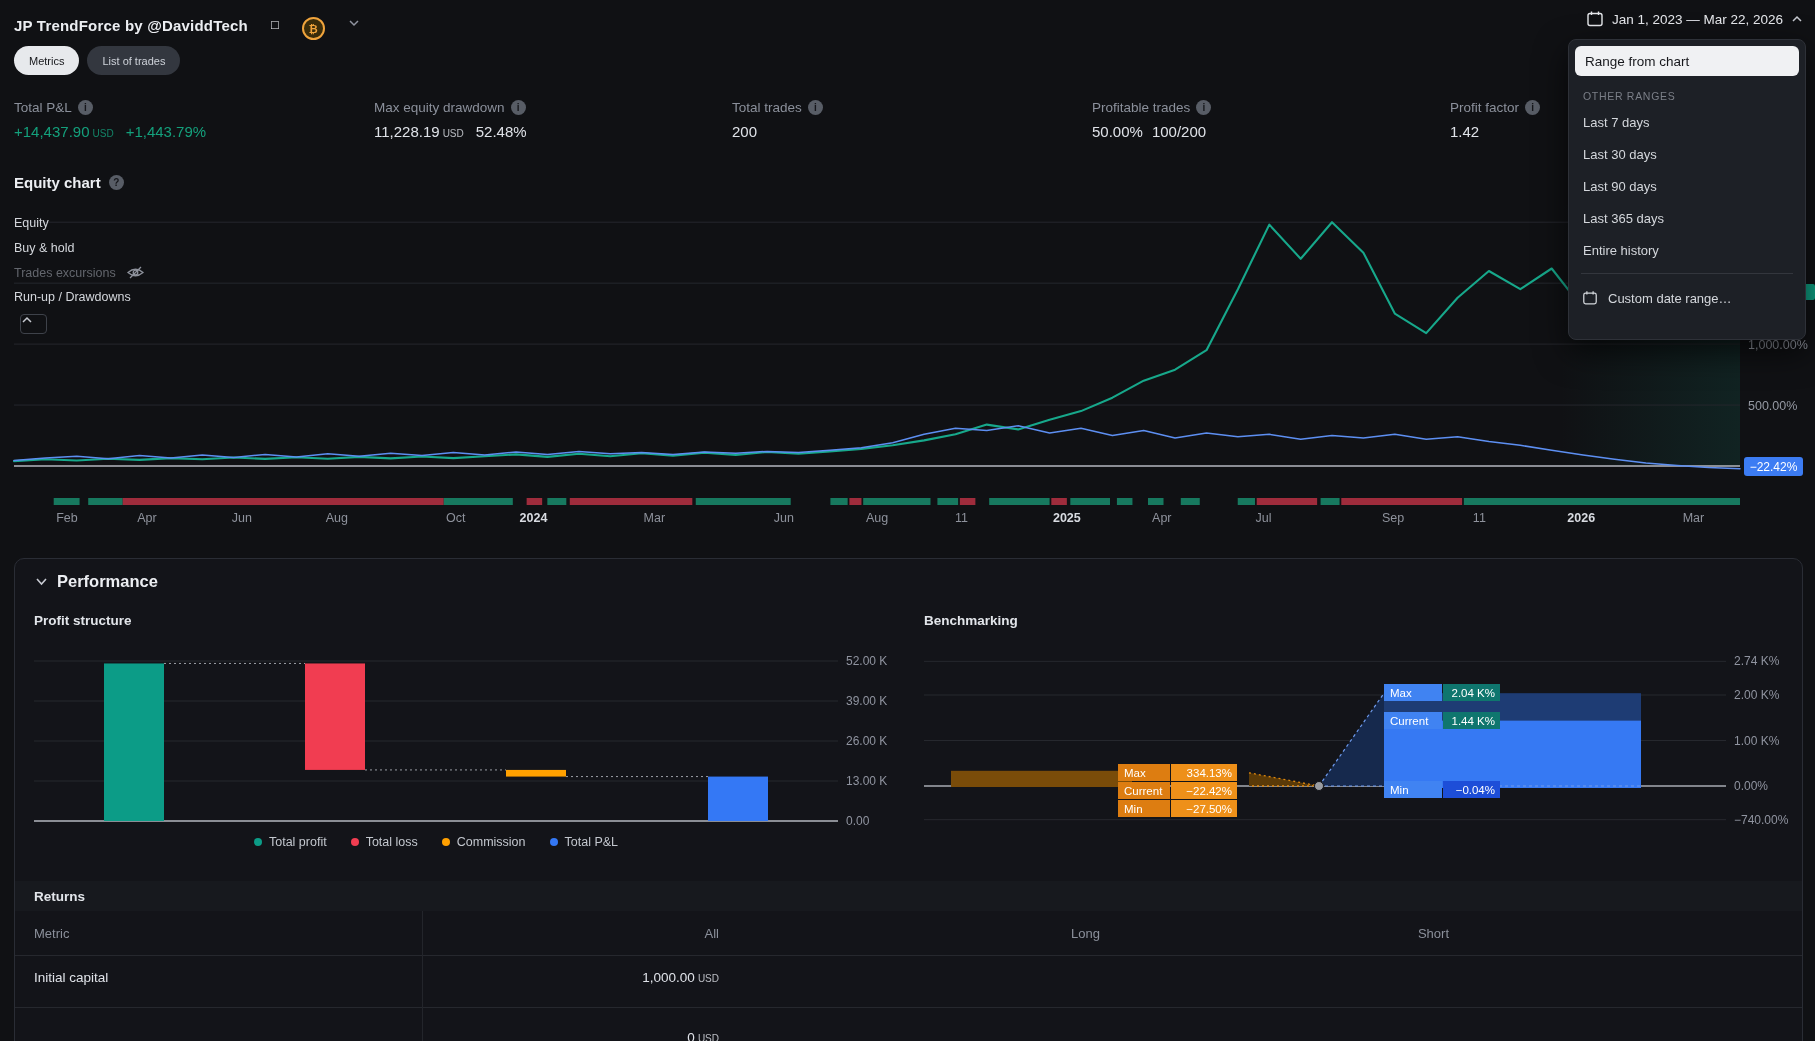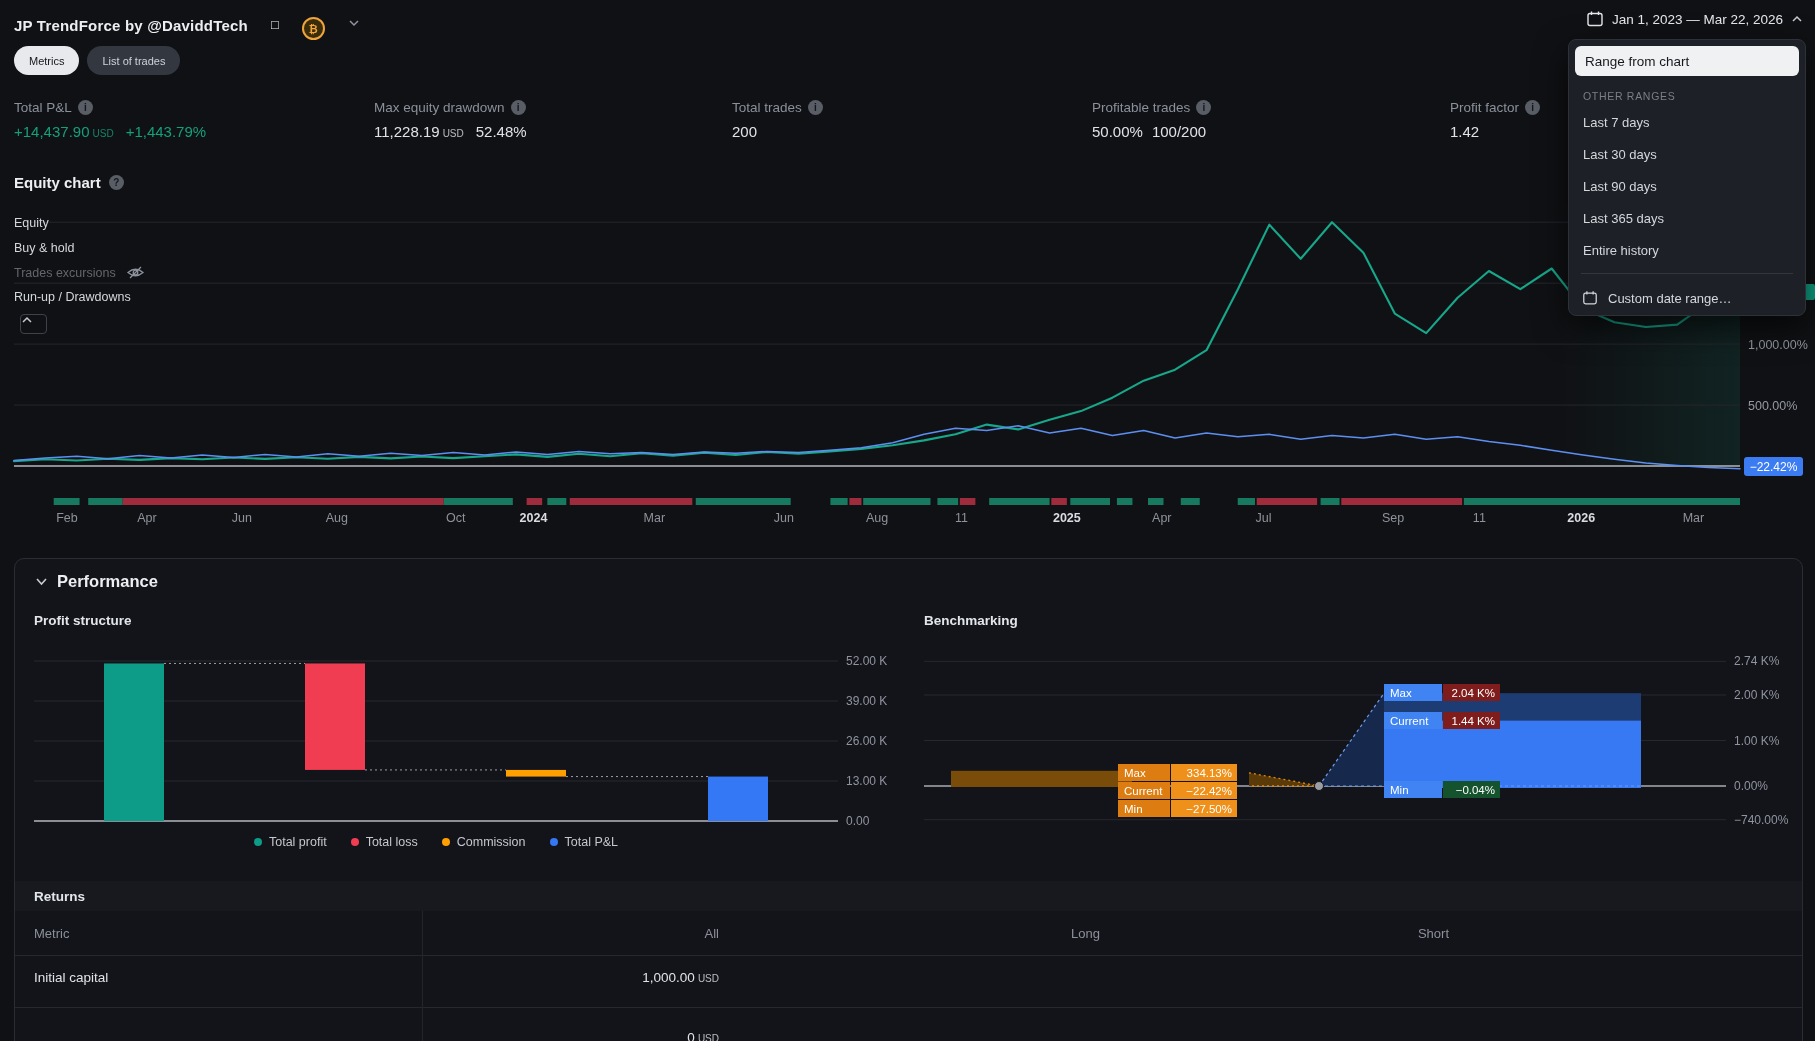--- a/index.html
+++ b/index.html
@@ -37,21 +37,21 @@
   .collapse{position:absolute;left:20px;top:314px;width:25px;height:18px;border:1px solid #3e424a;
             border-radius:4px;display:flex;align-items:center;justify-content:center;cursor:pointer;z-index:5;}
   .ylab{position:absolute;left:1748px;font-size:12.5px;color:#9599a3;}
   .tagteal{position:absolute;left:1804px;top:284px;width:11px;height:16px;border-radius:2px;background:#0fa184;z-index:4;}
   .tagblue{position:absolute;left:1744px;top:457px;width:59px;height:19px;border-radius:3px;background:#3c7cf3;
            color:#fff;font-size:12px;display:flex;align-items:center;justify-content:center;z-index:4;}
   .xtick{position:absolute;top:511px;transform:translateX(-50%);font-size:12.5px;color:#8e929c;white-space:nowrap;}
   .xtick.yr{color:#d8dbe1;font-weight:bold;}
   
   .menu{position:absolute;left:1568px;top:39px;width:236px;background:#1d2026;border:1px solid #2e3138;
-        border-radius:8px;box-shadow:0 12px 32px rgba(0,0,0,.65);z-index:100;padding-bottom:0;}
+        border-radius:8px;box-shadow:0 12px 32px rgba(0,0,0,.65);z-index:100;padding-bottom:24px;}
   .menu .inputbox{margin:6px;height:30px;background:#f0f1f3;border-radius:6px;display:flex;align-items:center;
         padding-left:10px;font-size:13.5px;color:#17181c;}
   .menu .group{margin:14px 0 4px 14px;font-size:10.5px;letter-spacing:.7px;color:#7b7f88;}
   .menu .item{height:32px;display:flex;align-items:center;padding-left:14px;font-size:13px;color:#d4d7dc;cursor:pointer;}
   .menu .divider{margin:7px 12px;border-top:1px solid #33363d;}
   .menu .custom{height:34px;display:flex;align-items:center;gap:10px;padding-left:13px;font-size:13px;color:#d4d7dc;cursor:pointer;}
   
   .card{position:absolute;left:14px;top:558px;width:1787px;height:520px;background:#131419;
         border:1px solid #2a2d35;border-radius:10px;overflow:hidden;}
   .perfhead{position:absolute;left:20px;top:13px;display:flex;align-items:center;gap:9px;
@@ -65,22 +65,22 @@
   
   .valbox{position:absolute;z-index:3;font-size:11.5px;color:#fff;}
   .valbox .row{display:flex;margin-bottom:1px;}
   .valbox .c{height:17px;display:flex;align-items:center;padding-left:6px;box-sizing:border-box;}
   .obox{left:1103px;top:205px;}
   .obox .lab{width:52px;background:#dd7d11;}
   .obox .val{width:66px;background:#ee9019;margin-left:1px;justify-content:flex-end;padding-right:5px;}
   .bbox{left:1369px;top:125px;}
   .bbox .row{position:absolute;}
   .bbox .lab{width:58px;background:#4083f2;}
-  .bbox .val{width:57px;background:#7f1d1d;margin-left:1px;justify-content:flex-end;padding-right:5px;}
-  .bbox .min .val{background:#14532d;}
+  .bbox .val{width:57px;background:#0f766e;margin-left:1px;justify-content:flex-end;padding-right:5px;}
+  .bbox .min .val{background:#1d4ed8;}
   
   .retband{position:absolute;left:0;top:322px;width:1787px;height:30px;background:#17191e;
            display:flex;align-items:center;}
   .retband span{margin-left:19px;font-size:13.5px;font-weight:bold;color:#e2e5ea;}
   .rethdr{position:absolute;left:0;top:352px;width:1787px;height:44px;border-bottom:1px solid #26282e;
           font-size:13px;color:#8b909b;}
   .retrow{position:absolute;left:0;width:1787px;height:60px;border-bottom:1px solid #26282e;
           font-size:13.5px;color:#dfe2e8;}
   .cl{position:absolute;left:19px;top:50%;transform:translateY(-50%);}
   .ca{position:absolute;width:120px;text-align:right;top:50%;transform:translateY(-50%);}

